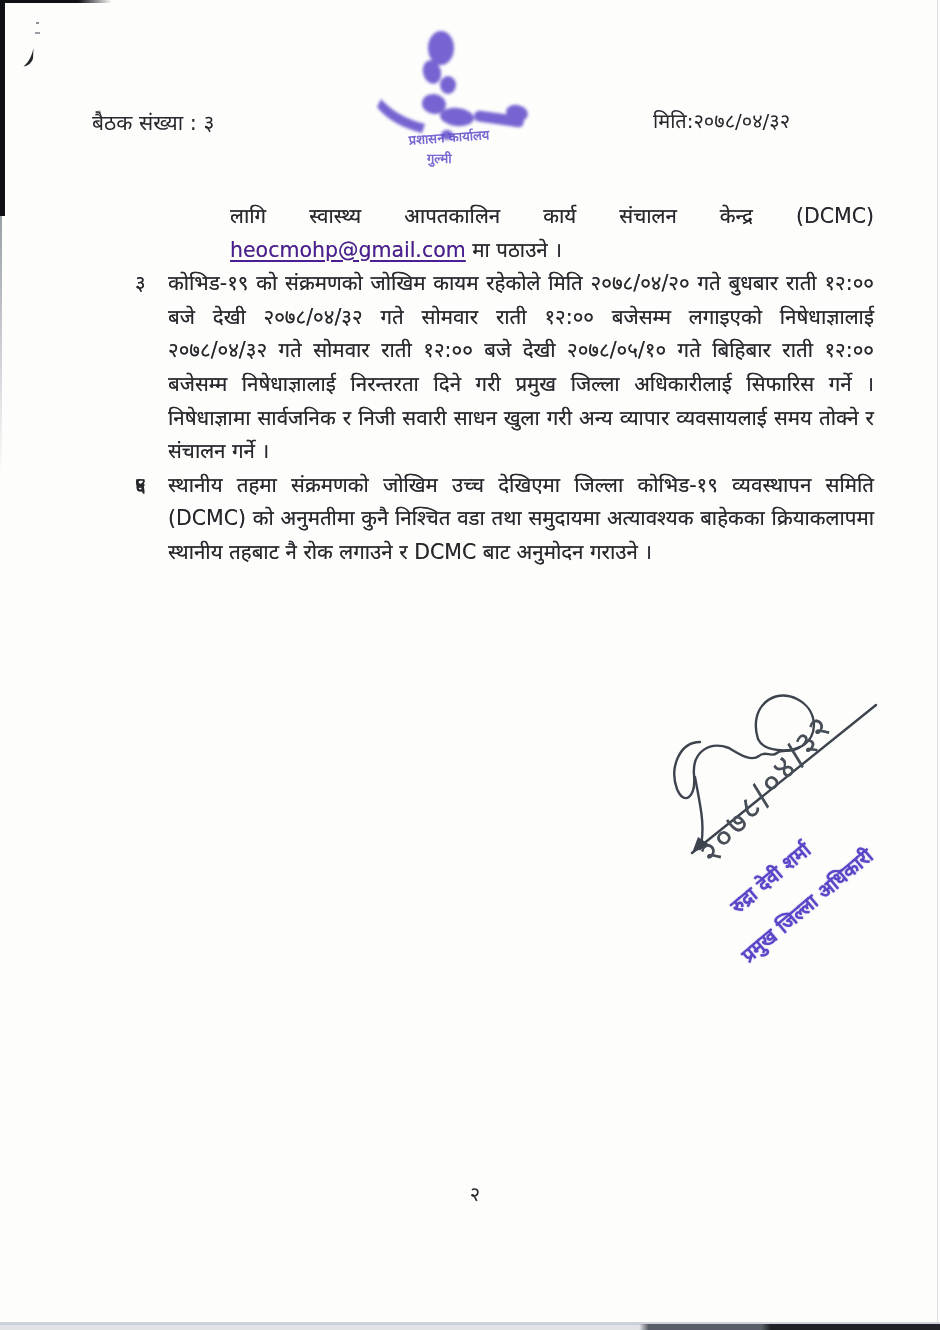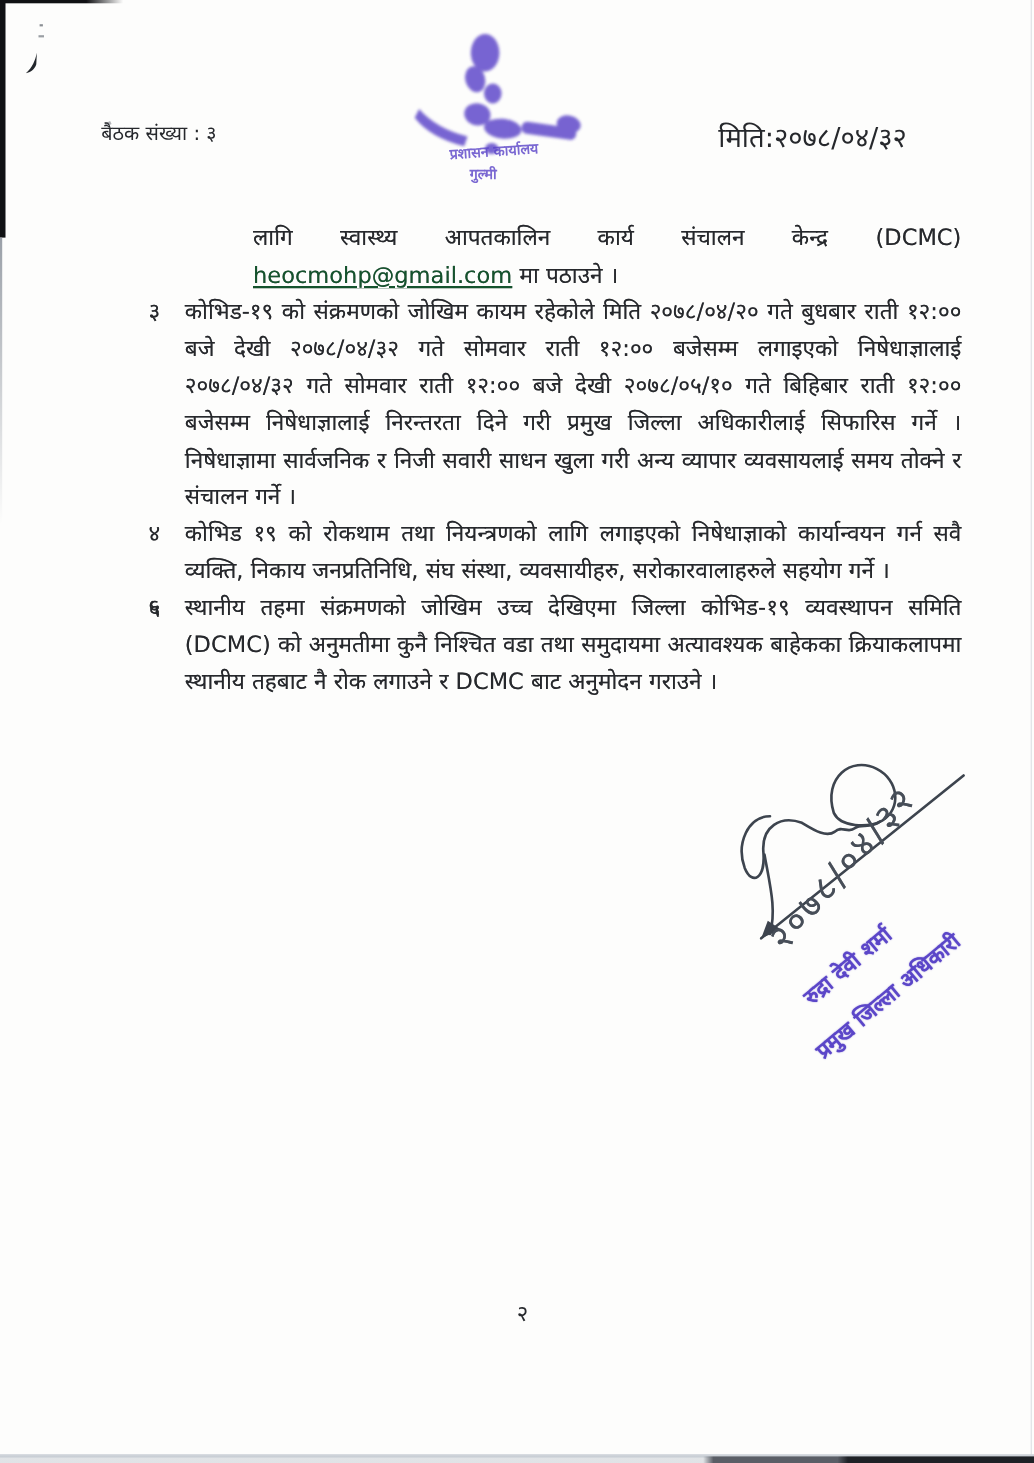--- a/index.html
+++ b/index.html
@@ -21,36 +21,36 @@
   .edge-right-line{position:absolute;right:2px;top:0;width:1px;height:1330px;background:#dcdfe3;}
   .edge-bottom-light{position:absolute;left:0;top:1322px;width:940px;height:3px;background:#ced3d9;}
   .edge-bottom-dark{position:absolute;left:0;top:1324px;width:940px;height:6px;
     background:linear-gradient(90deg,rgba(190,196,204,.45) 0 68%,#5a5e66 69% 81%,#1e2126 82% 100%);}
   .ink-tick{position:absolute;left:23px;top:48px;width:12px;height:20px;}
   .ink-dot-1{position:absolute;left:36px;top:22px;width:3px;height:2px;background:#8b8f94;}
   .ink-dot-2{position:absolute;left:35px;top:32px;width:5px;height:2px;background:#9a9ea3;}
   .ink-dot-3{position:absolute;left:96px;top:111px;width:5px;height:3px;background:#75797f;
     transform:rotate(-25deg);opacity:.55;}
   
-  .meeting-no{position:absolute;left:92px;top:108px;font-size:18px;}
-  .doc-date{position:absolute;left:653px;top:107px;font-size:25px;}
+  .meeting-no{position:absolute;left:92px;top:108px;font-size:21px;}
+  .doc-date{position:absolute;left:653px;top:107px;font-size:20px;}
   .doc-title{position:absolute;left:136px;top:146px;width:760px;text-align:center;
     font-size:20.5px;letter-spacing:.2px;}
   
   .office-stamp{position:absolute;left:375px;top:25px;width:180px;height:148px;}
   .stamp-frag{fill:#5a43c8;font-size:13px;font-weight:600;opacity:.8;}
   
   .doc-body{
     position:absolute;left:168px;top:200px;width:706px;
     font-size:20.5px;line-height:33.6px;
     text-align:justify;text-align-last:left;
     text-shadow:0 0 .4px rgba(38,40,44,.6);
   }
   .intro{margin-left:62px;width:644px;}
-  .email-link{color:#14532d;text-decoration:underline;text-underline-offset:3px;}
+  .email-link{color:#4c1d95;text-decoration:underline;text-underline-offset:3px;}
   .decision{position:relative;}
   .decision .num{position:absolute;left:-33px;top:0;}
   
   .sig-svg{position:absolute;left:640px;top:655px;width:260px;height:215px;}
   .hand-date{
     position:absolute;left:704px;top:836px;
     transform:rotate(-49deg);transform-origin:0 50%;
     font-size:32px;font-weight:500;letter-spacing:3px;color:#474e58;
     text-shadow:0 0 .6px rgba(71,78,88,.7);
     white-space:nowrap;
@@ -113,21 +113,20 @@
     <div class="intro">
       <span>लागि स्वास्थ्य आपतकालिन कार्य संचालन केन्द्र (DCMC) </span><a href="#" class="email-link">heocmohp@gmail.com</a><span> मा पठाउने ।</span>
     </div>
 
     <div class="decision">
       <span class="num">३</span>
       <span>कोभिड-१९ को संक्रमणको जोखिम कायम रहेकोले मिति २०७८/०४/२० गते बुधबार राती १२:०० बजे देखी २०७८/०४/३२ गते सोमवार राती १२:०० बजेसम्म लगाइएको निषेधाज्ञालाई २०७८/०४/३२ गते सोमवार राती १२:०० बजे देखी २०७८/०५/१० गते बिहिबार राती १२:०० बजेसम्म निषेधाज्ञालाई निरन्तरता दिने गरी प्रमुख जिल्ला अधिकारीलाई सिफारिस गर्ने । निषेधाज्ञामा सार्वजनिक र निजी सवारी साधन खुला गरी अन्य व्यापार व्यवसायलाई समय तोक्ने र संचालन गर्ने ।</span>
     </div>
     <div class="decision">
       <span class="num">४</span>
-      <span>कोभिड १९ को रोकथाम तथा नियन्त्रणको लागि लगाइएको निषेधाज्ञाको कार्यान्वयन गर्न सवै व्यक्ति, निकाय जनप्रतिनिधि, संघ संस्था, व्यवसायीहरु, सरोकारवालाहरुले सहयोग गर्ने ।</span>
     </div>
     <div class="decision">
       <span class="num">५</span>
     </div>
     <div class="decision">
       <span class="num">६</span>
       <span>स्थानीय तहमा संक्रमणको जोखिम उच्च देखिएमा जिल्ला कोभिड-१९ व्यवस्थापन समिति (DCMC) को अनुमतीमा कुनै निश्चित वडा तथा समुदायमा अत्यावश्यक बाहेकका क्रियाकलापमा स्थानीय तहबाट नै रोक लगाउने र DCMC बाट अनुमोदन गराउने ।</span>
     </div>
   </div>
 

